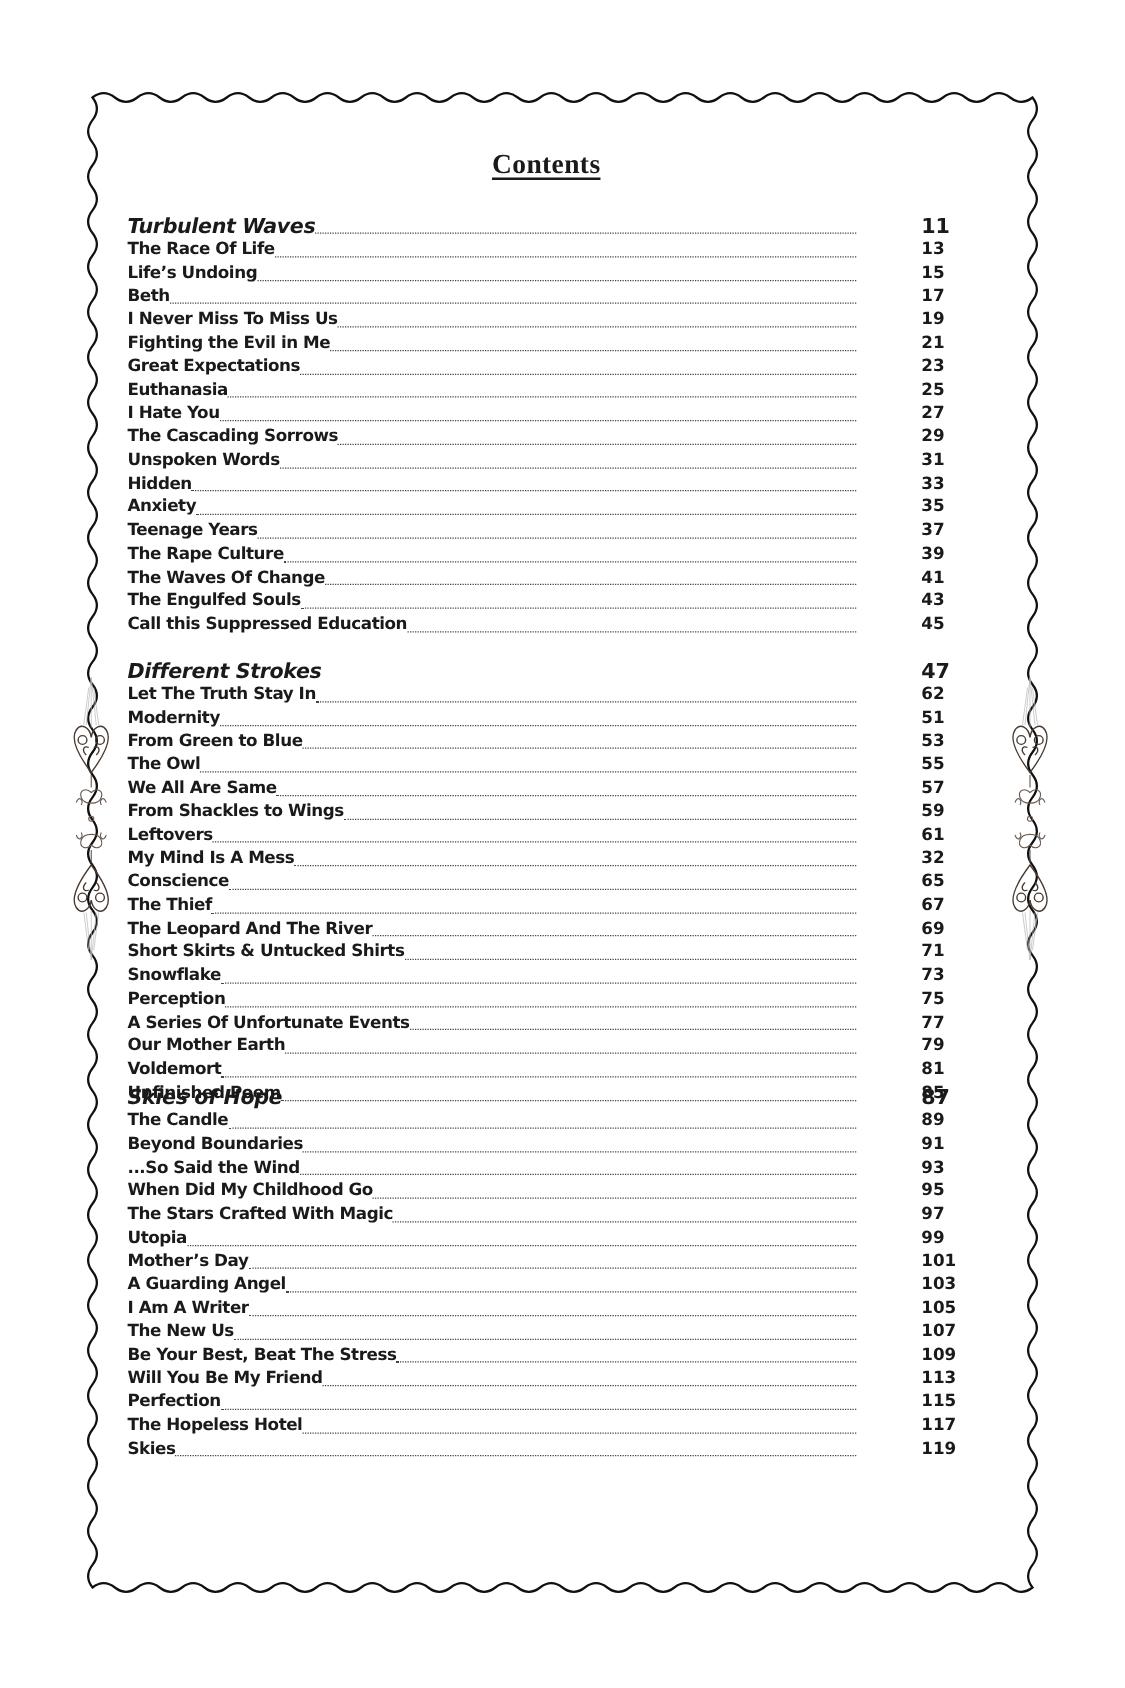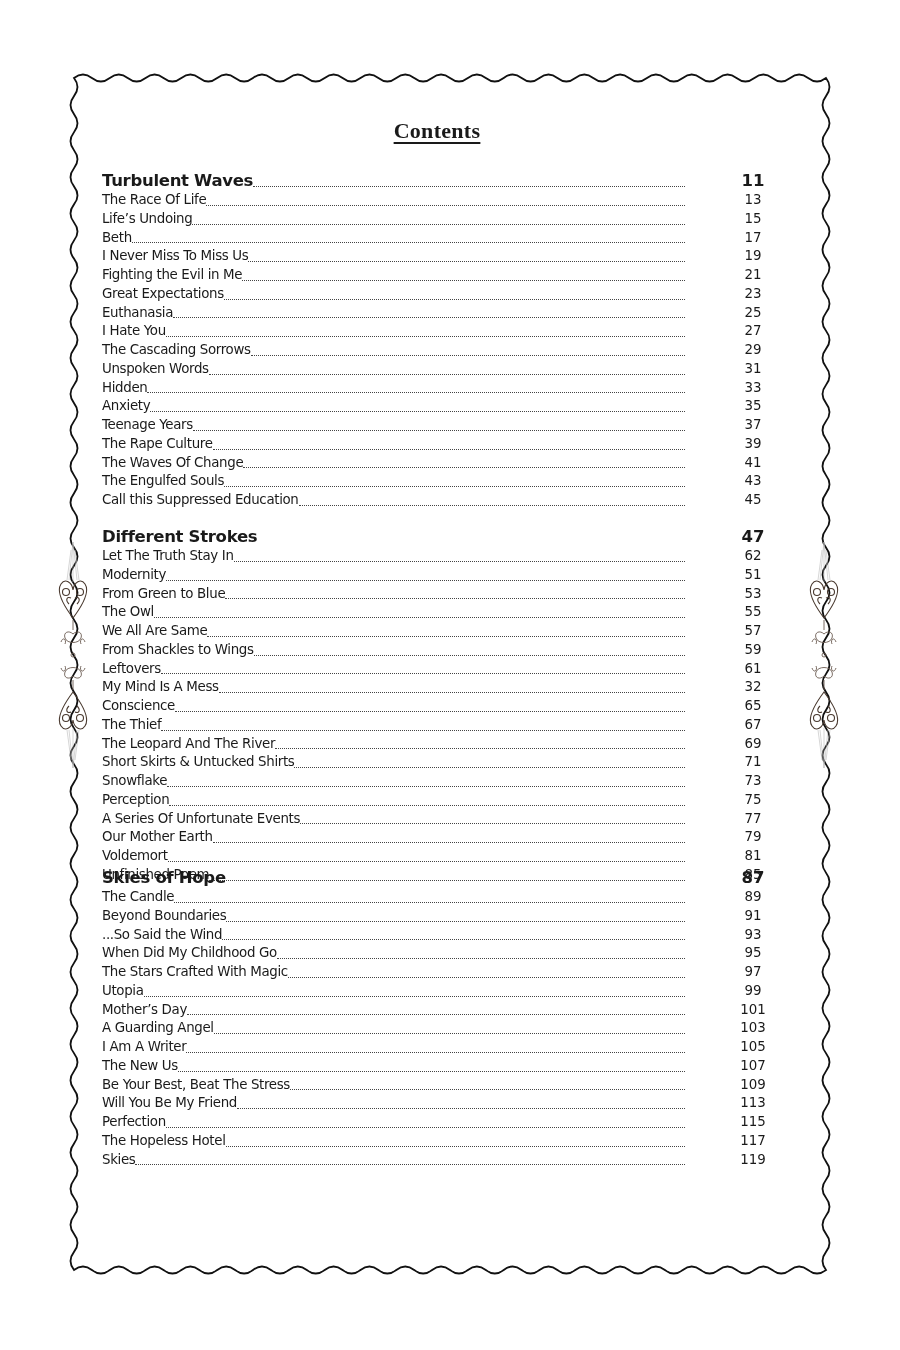--- a/index.html
+++ b/index.html
@@ -3,27 +3,27 @@
 <meta charset="utf-8">
 <style>
   html, body { margin:0; padding:0; background:#ffffff; }
   body { width:900px; height:1350px; position:relative; overflow:hidden; font-family:"DejaVu Sans", sans-serif; color:#1a1a1a; }
   #border { position:absolute; left:0; top:0; }
   .ornament { position:absolute; width:36px; height:230px; }
   .ornament.left { left:55px; top:540px; }
   .ornament.right { left:806px; top:540px; }
   .title { position:absolute; left:0; width:874px; top:118px; text-align:center; font-family:"Liberation Serif", serif; font-weight:bold; font-size:22px; text-decoration:underline; text-underline-offset:4px; text-decoration-thickness:2px; letter-spacing:0.3px; }
   .toc { position:absolute; left:102px; width:668px; }
-  .row { display:flex; align-items:baseline; height:18.75px; font-size:13.4px; line-height:18.75px; white-space:nowrap; }
+  .row { display:flex; align-items:baseline; height:18.75px; font-size:13.4px; line-height:18.75px; white-space:nowrap;font-weight:bold; }
   .row .label { flex:0 0 auto; letter-spacing:-0.35px; }
   .row .fill { flex:1 1 auto; }
   .section-head { height:20px; font-size:16.5px; font-weight:bold; line-height:20px; }
-  .section-head .label { letter-spacing:-0.3px; }
+  .section-head .label { letter-spacing:-0.3px;font-style:italic; }
   .dotline { flex:1 1 auto; height:1px; border-bottom:1.3px dotted #444; margin:0 52px 4px 0; align-self:flex-end; }
-  .row .page-col { flex:0 0 auto; width:32px; text-align:center; margin-right:1px; }
+  .row .page-col { flex:0 0 auto; width:32px; text-align:left; margin-right:1px; }
 </style>
 </head>
 <body>
 
 <svg id="border" width="900" height="1350" xmlns="http://www.w3.org/2000/svg">
   <path id="border-path" fill="none" stroke="#111" stroke-width="1.8" d="M74,78 Q83.0,71.0 91.9,78.0 Q100.9,85.0 109.8,78.0 Q118.8,71.0 127.7,78.0 Q136.7,85.0 145.6,78.0 Q154.6,71.0 163.5,78.0 Q172.5,85.0 181.4,78.0 Q190.4,71.0 199.3,78.0 Q208.3,85.0 217.2,78.0 Q226.2,71.0 235.1,78.0 Q244.1,85.0 253.0,78.0 Q262.0,71.0 271.0,78.0 Q279.9,85.0 288.9,78.0 Q297.8,71.0 306.8,78.0 Q315.7,85.0 324.7,78.0 Q333.6,71.0 342.6,78.0 Q351.5,85.0 360.5,78.0 Q369.4,71.0 378.4,78.0 Q387.3,85.0 396.3,78.0 Q405.2,71.0 414.2,78.0 Q423.1,85.0 432.1,78.0 Q441.0,71.0 450.0,78.0 Q459.0,85.0 467.9,78.0 Q476.9,71.0 485.8,78.0 Q494.8,85.0 503.7,78.0 Q512.7,71.0 521.6,78.0 Q530.6,85.0 539.5,78.0 Q548.5,71.0 557.4,78.0 Q566.4,85.0 575.3,78.0 Q584.3,71.0 593.2,78.0 Q602.2,85.0 611.1,78.0 Q620.1,71.0 629.0,78.0 Q638.0,85.0 647.0,78.0 Q655.9,71.0 664.9,78.0 Q673.8,85.0 682.8,78.0 Q691.7,71.0 700.7,78.0 Q709.6,85.0 718.6,78.0 Q727.5,71.0 736.5,78.0 Q745.4,85.0 754.4,78.0 Q763.3,71.0 772.3,78.0 Q781.2,85.0 790.2,78.0 Q799.1,71.0 808.1,78.0 Q817.0,85.0 826.0,78.0 Q833.0,87.0 826.0,96.1 Q819.0,105.1 826.0,114.1 Q833.0,123.2 826.0,132.2 Q819.0,141.2 826.0,150.2 Q833.0,159.3 826.0,168.3 Q819.0,177.3 826.0,186.4 Q833.0,195.4 826.0,204.4 Q819.0,213.5 826.0,222.5 Q833.0,231.5 826.0,240.5 Q819.0,249.6 826.0,258.6 Q833.0,267.6 826.0,276.7 Q819.0,285.7 826.0,294.7 Q833.0,303.8 826.0,312.8 Q819.0,321.8 826.0,330.8 Q833.0,339.9 826.0,348.9 Q819.0,357.9 826.0,367.0 Q833.0,376.0 826.0,385.0 Q819.0,394.1 826.0,403.1 Q833.0,412.1 826.0,421.2 Q819.0,430.2 826.0,439.2 Q833.0,448.2 826.0,457.3 Q819.0,466.3 826.0,475.3 Q833.0,484.4 826.0,493.4 Q819.0,502.4 826.0,511.5 Q833.0,520.5 826.0,529.5 Q819.0,538.5 826.0,547.6 Q833.0,556.6 826.0,565.6 Q819.0,574.7 826.0,583.7 Q833.0,592.7 826.0,601.8 Q819.0,610.8 826.0,619.8 Q833.0,628.8 826.0,637.9 Q819.0,646.9 826.0,655.9 Q833.0,665.0 826.0,674.0 Q819.0,683.0 826.0,692.1 Q833.0,701.1 826.0,710.1 Q819.0,719.2 826.0,728.2 Q833.0,737.2 826.0,746.2 Q819.0,755.3 826.0,764.3 Q833.0,773.3 826.0,782.4 Q819.0,791.4 826.0,800.4 Q833.0,809.5 826.0,818.5 Q819.0,827.5 826.0,836.5 Q833.0,845.6 826.0,854.6 Q819.0,863.6 826.0,872.7 Q833.0,881.7 826.0,890.7 Q819.0,899.8 826.0,908.8 Q833.0,917.8 826.0,926.8 Q819.0,935.9 826.0,944.9 Q833.0,953.9 826.0,963.0 Q819.0,972.0 826.0,981.0 Q833.0,990.1 826.0,999.1 Q819.0,1008.1 826.0,1017.2 Q833.0,1026.2 826.0,1035.2 Q819.0,1044.2 826.0,1053.3 Q833.0,1062.3 826.0,1071.3 Q819.0,1080.4 826.0,1089.4 Q833.0,1098.4 826.0,1107.5 Q819.0,1116.5 826.0,1125.5 Q833.0,1134.5 826.0,1143.6 Q819.0,1152.6 826.0,1161.6 Q833.0,1170.7 826.0,1179.7 Q819.0,1188.7 826.0,1197.8 Q833.0,1206.8 826.0,1215.8 Q819.0,1224.8 826.0,1233.9 Q833.0,1242.9 826.0,1251.9 Q819.0,1261.0 826.0,1270.0 Q817.0,1277.0 808.1,1270.0 Q799.1,1263.0 790.2,1270.0 Q781.2,1277.0 772.3,1270.0 Q763.3,1263.0 754.4,1270.0 Q745.4,1277.0 736.5,1270.0 Q727.5,1263.0 718.6,1270.0 Q709.6,1277.0 700.7,1270.0 Q691.7,1263.0 682.8,1270.0 Q673.8,1277.0 664.9,1270.0 Q655.9,1263.0 647.0,1270.0 Q638.0,1277.0 629.0,1270.0 Q620.1,1263.0 611.1,1270.0 Q602.2,1277.0 593.2,1270.0 Q584.3,1263.0 575.3,1270.0 Q566.4,1277.0 557.4,1270.0 Q548.5,1263.0 539.5,1270.0 Q530.6,1277.0 521.6,1270.0 Q512.7,1263.0 503.7,1270.0 Q494.8,1277.0 485.8,1270.0 Q476.9,1263.0 467.9,1270.0 Q459.0,1277.0 450.0,1270.0 Q441.0,1263.0 432.1,1270.0 Q423.1,1277.0 414.2,1270.0 Q405.2,1263.0 396.3,1270.0 Q387.3,1277.0 378.4,1270.0 Q369.4,1263.0 360.5,1270.0 Q351.5,1277.0 342.6,1270.0 Q333.6,1263.0 324.7,1270.0 Q315.7,1277.0 306.8,1270.0 Q297.8,1263.0 288.9,1270.0 Q279.9,1277.0 271.0,1270.0 Q262.0,1263.0 253.0,1270.0 Q244.1,1277.0 235.1,1270.0 Q226.2,1263.0 217.2,1270.0 Q208.3,1277.0 199.3,1270.0 Q190.4,1263.0 181.4,1270.0 Q172.5,1277.0 163.5,1270.0 Q154.6,1263.0 145.6,1270.0 Q136.7,1277.0 127.7,1270.0 Q118.8,1263.0 109.8,1270.0 Q100.9,1277.0 91.9,1270.0 Q83.0,1263.0 74.0,1270.0 Q67.0,1261.0 74.0,1251.9 Q81.0,1242.9 74.0,1233.9 Q67.0,1224.8 74.0,1215.8 Q81.0,1206.8 74.0,1197.8 Q67.0,1188.7 74.0,1179.7 Q81.0,1170.7 74.0,1161.6 Q67.0,1152.6 74.0,1143.6 Q81.0,1134.5 74.0,1125.5 Q67.0,1116.5 74.0,1107.5 Q81.0,1098.4 74.0,1089.4 Q67.0,1080.4 74.0,1071.3 Q81.0,1062.3 74.0,1053.3 Q67.0,1044.2 74.0,1035.2 Q81.0,1026.2 74.0,1017.2 Q67.0,1008.1 74.0,999.1 Q81.0,990.1 74.0,981.0 Q67.0,972.0 74.0,963.0 Q81.0,953.9 74.0,944.9 Q67.0,935.9 74.0,926.8 Q81.0,917.8 74.0,908.8 Q67.0,899.8 74.0,890.7 Q81.0,881.7 74.0,872.7 Q67.0,863.6 74.0,854.6 Q81.0,845.6 74.0,836.5 Q67.0,827.5 74.0,818.5 Q81.0,809.5 74.0,800.4 Q67.0,791.4 74.0,782.4 Q81.0,773.3 74.0,764.3 Q67.0,755.3 74.0,746.2 Q81.0,737.2 74.0,728.2 Q67.0,719.2 74.0,710.1 Q81.0,701.1 74.0,692.1 Q67.0,683.0 74.0,674.0 Q81.0,665.0 74.0,655.9 Q67.0,646.9 74.0,637.9 Q81.0,628.8 74.0,619.8 Q67.0,610.8 74.0,601.8 Q81.0,592.7 74.0,583.7 Q67.0,574.7 74.0,565.6 Q81.0,556.6 74.0,547.6 Q67.0,538.5 74.0,529.5 Q81.0,520.5 74.0,511.5 Q67.0,502.4 74.0,493.4 Q81.0,484.4 74.0,475.3 Q67.0,466.3 74.0,457.3 Q81.0,448.2 74.0,439.2 Q67.0,430.2 74.0,421.2 Q81.0,412.1 74.0,403.1 Q67.0,394.1 74.0,385.0 Q81.0,376.0 74.0,367.0 Q67.0,357.9 74.0,348.9 Q81.0,339.9 74.0,330.8 Q67.0,321.8 74.0,312.8 Q81.0,303.8 74.0,294.7 Q67.0,285.7 74.0,276.7 Q81.0,267.6 74.0,258.6 Q67.0,249.6 74.0,240.5 Q81.0,231.5 74.0,222.5 Q67.0,213.5 74.0,204.4 Q81.0,195.4 74.0,186.4 Q67.0,177.3 74.0,168.3 Q81.0,159.3 74.0,150.2 Q67.0,141.2 74.0,132.2 Q81.0,123.2 74.0,114.1 Q67.0,105.1 74.0,96.1 Q81.0,87.0 74.0,78.0 Z"></path>
 </svg>
 
 <svg class="ornament left" viewBox="0 0 36 230">
   <g stroke="#bbb" stroke-width="0.6" fill="none">

